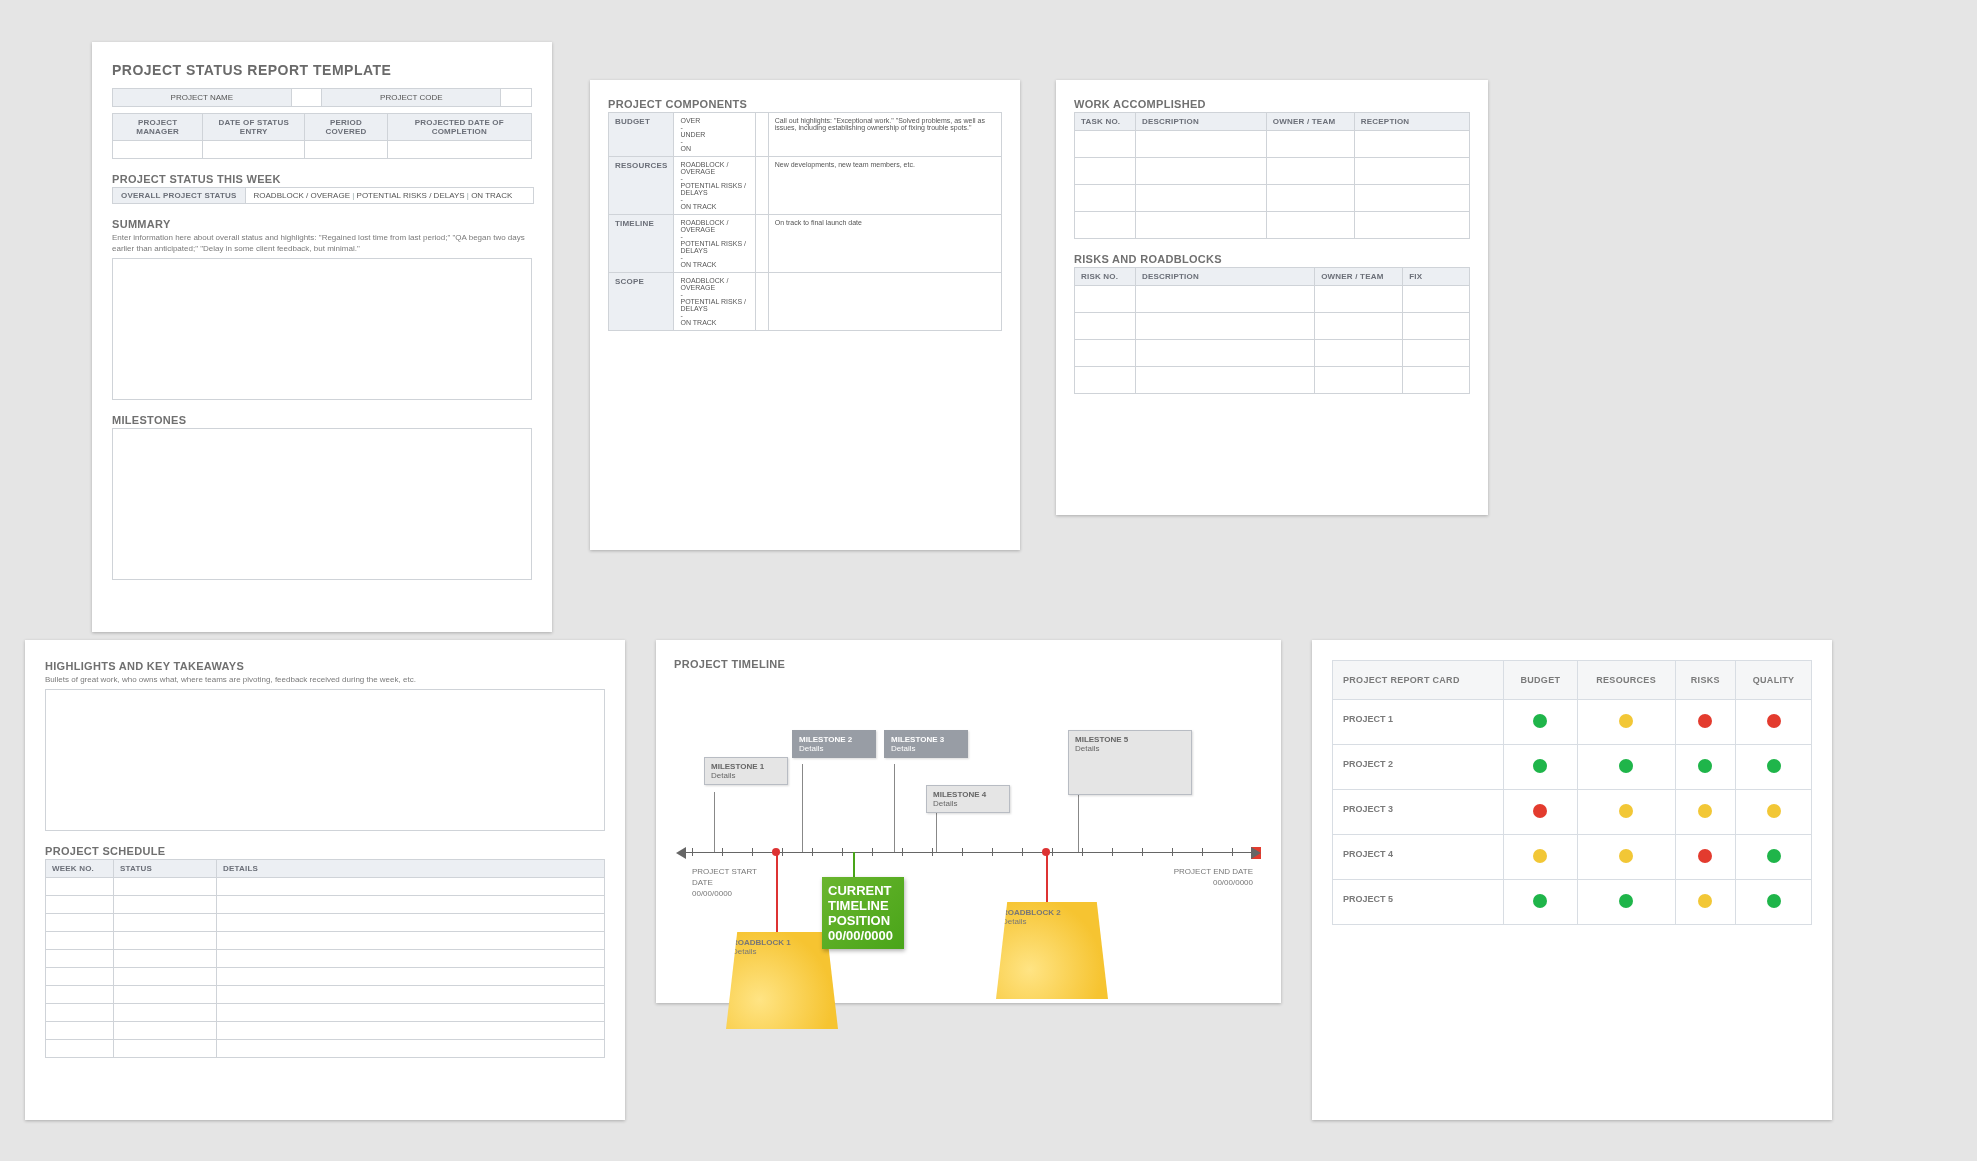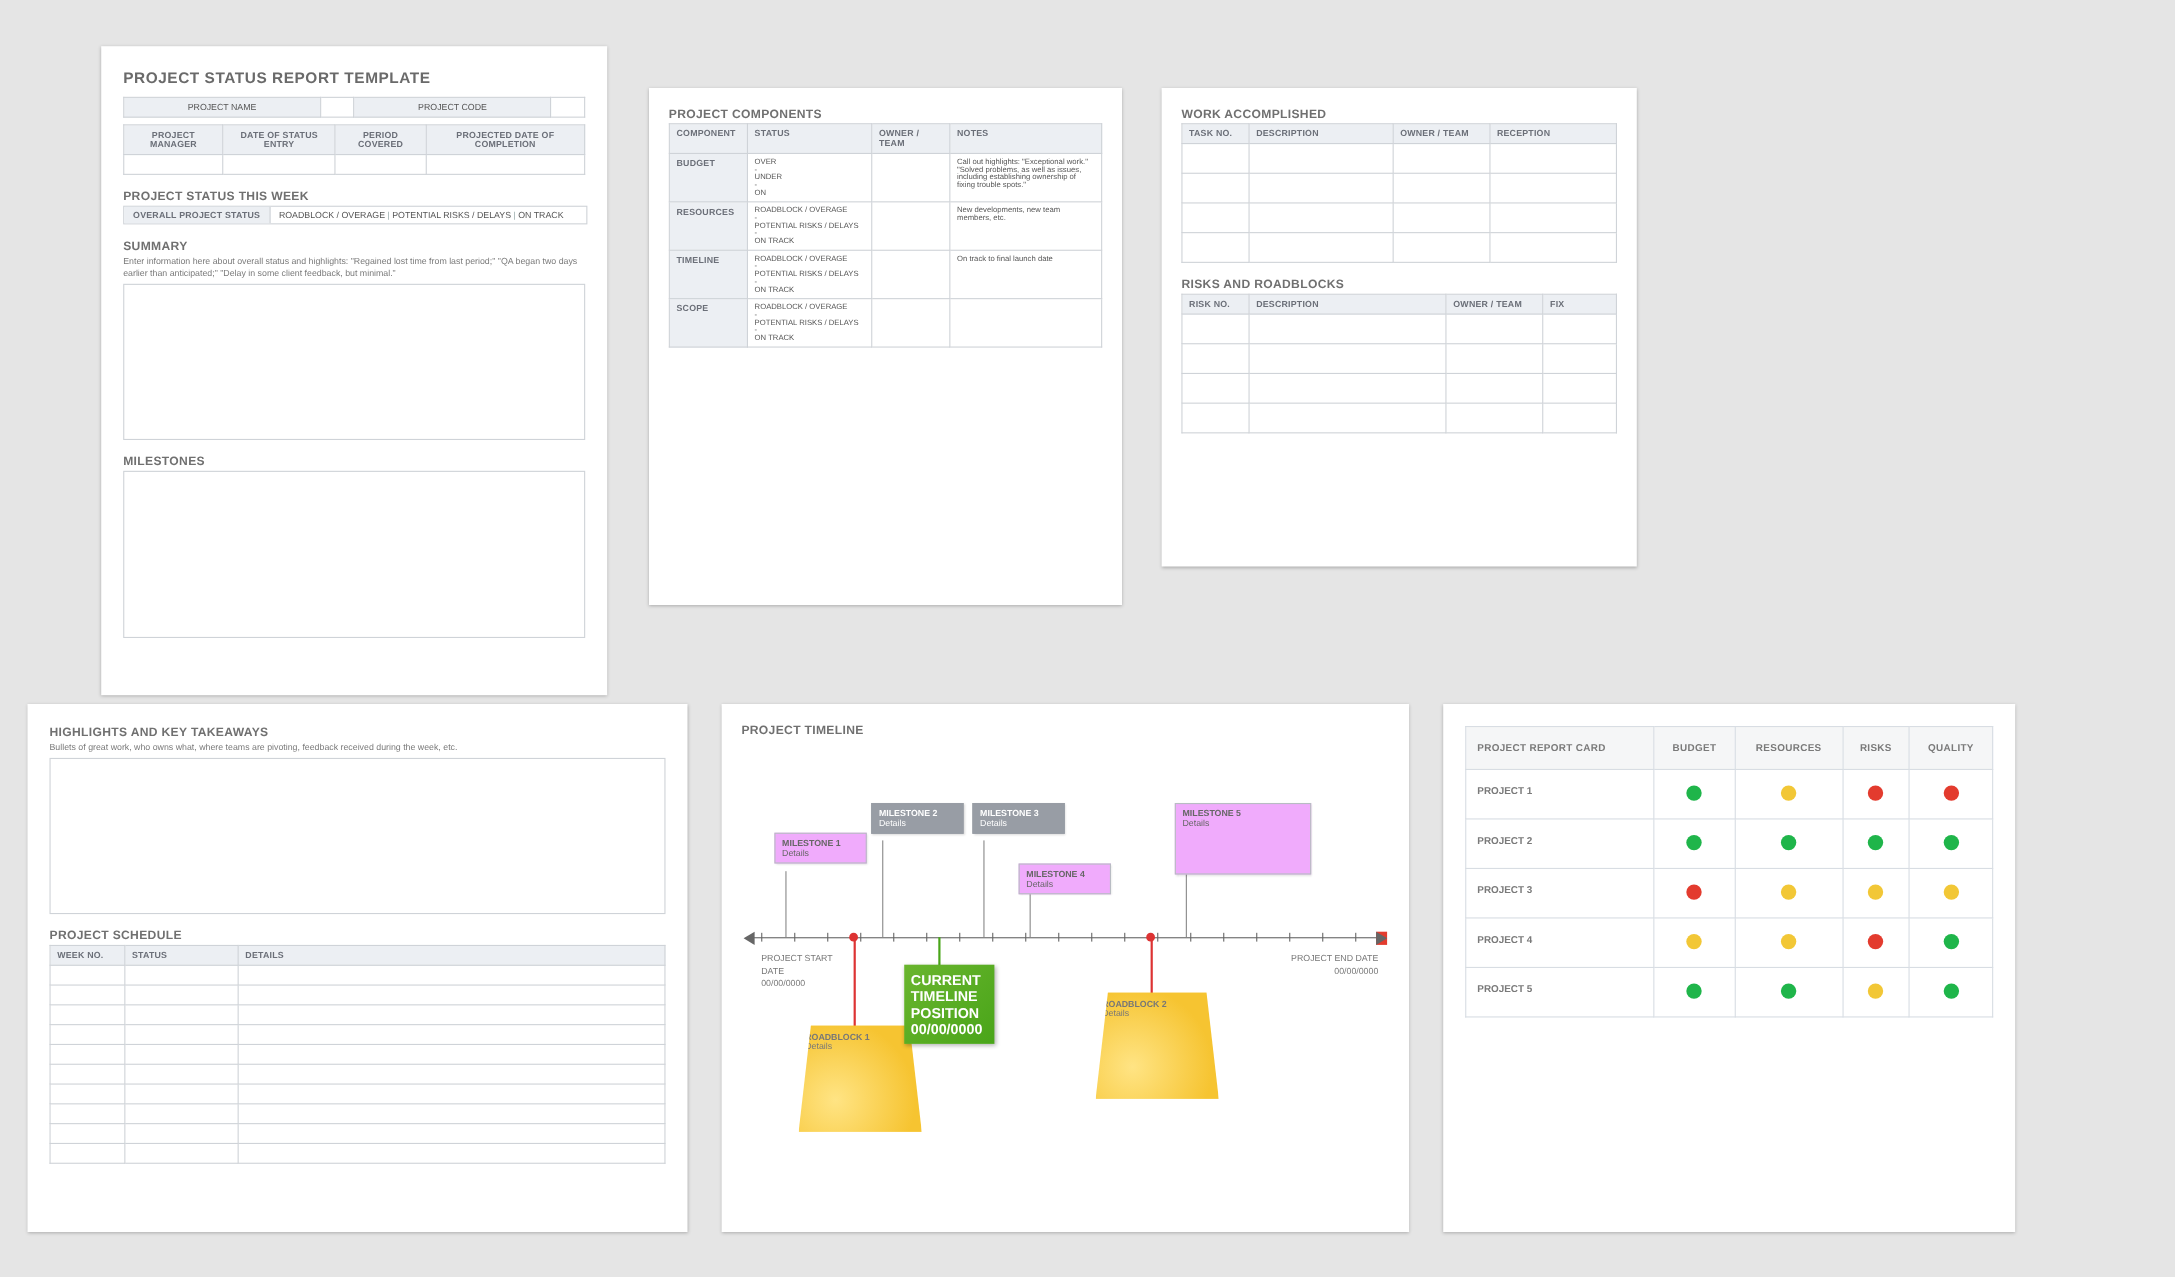--- a/index.html
+++ b/index.html
@@ -2,40 +2,40 @@
 <html><head>
 <meta charset="utf-8">
 <style>
 html,body{margin:0;padding:0;background:#e5e5e5;font-family:Helvetica,Arial,sans-serif;color:#555;}
 .canvas{position:relative;width:1977px;height:1161px;}
 .page{position:absolute;background:#fff;box-shadow:0 1px 3px rgba(0,0,0,.25);padding:20px;box-sizing:border-box;}
 .p1{left:92px;top:10px;width:460px;height:590px;margin-top:32px;}
 .p2{left:590px;top:80px;width:430px;height:470px;padding:18px;}
 .p3{left:1056px;top:80px;width:432px;height:435px;padding:18px;}
 .p4{left:25px;top:640px;width:600px;height:480px;padding:20px;}
-.p5{left:656px;top:640px;width:625px;height:480px;padding:18px;}
+.p5{left:656px;top:640px;width:625px;height:363px;padding:18px;}
 .p6{left:1312px;top:640px;width:520px;height:480px;padding:20px;}
 h1{font-size:14px;font-weight:700;letter-spacing:.5px;color:#6a6a6a;margin:0 0 10px 0;}
 h2{font-size:11px;font-weight:600;color:#707070;margin:14px 0 2px 0;letter-spacing:.3px;}
 .sub{font-size:8px;color:#7a7a7a;line-height:11px;margin:0 0 4px 0;}
 table{border-collapse:collapse;width:100%;font-size:8px;color:#555;}
 th,td{border:1px solid #cfd3d8;padding:4px 6px;text-align:left;vertical-align:top;font-weight:400;}
 th, .hd{background:#eceff3;font-weight:600;font-size:8px;color:#6b6f78;letter-spacing:.2px;}
 .lblcell{background:#eceff3;font-size:8px;text-align:center;}
 .small{font-size:7px;}
 .box{border:1px solid #cfd3d8;min-height:140px;}
 .status-bar{display:flex;border:1px solid #cfd3d8;width:100%;justify-content:center;}
 .status-bar div{border-right:1px solid #cfd3d8;padding:3px 8px;font-size:8px;}
 .status-bar div:last-child{border-right:none;}
 .sep{color:#9aa;}
 
 .tl-area{position:relative;height:380px;}
 .axis{position:absolute;top:180px;left:10px;right:10px;height:1px;background:#666;}
 .tick{position:absolute;top:176px;width:1px;height:8px;background:#666;}
-.mbox{position:absolute;background:#f0abfc;border:1px solid #b8bcc3;font-size:8px;color:#666;padding:4px 6px;min-width:70px;box-shadow:1px 1px 2px rgba(0,0,0,.15);}
+.mbox{position:absolute;background:#e5e5e5;border:1px solid #b8bcc3;font-size:8px;color:#666;padding:4px 6px;min-width:70px;box-shadow:1px 1px 2px rgba(0,0,0,.15);}
 .mbox.grey{background:#989da5;color:#fff;border-color:#989da5;}
 .stem{position:absolute;width:1px;background:#888;top:130px;height:50px;}
 .m-title{font-weight:600;}
 .caption{position:absolute;font-size:8px;color:#777;text-align:center;line-height:11px;}
 .sticky-green{position:absolute;width:70px;height:60px;background:linear-gradient(135deg,#6ab52e,#49a519);color:#fff;font-size:13px;font-weight:700;padding:6px;box-shadow:1px 2px 4px rgba(0,0,0,.3);}
 .roadblock{position:absolute;width:100px;height:85px;background:radial-gradient(circle at 30% 70%,#ffe484 0%,#f6c431 70%);color:#777;font-size:8px;padding:6px;clip-path:polygon(10% 0%, 90% 0%, 100% 100%, 0% 100%);box-shadow:1px 2px 4px rgba(0,0,0,.25);}
 .rline{position:absolute;width:2px;background:#d33;}
 .rdot{position:absolute;width:8px;height:8px;background:#d33;border-radius:50%;}
 .arrow{position:absolute;top:175px;width:0;height:0;border-top:6px solid transparent;border-bottom:6px solid transparent;}
 .arrow.r{right:2px;border-left:10px solid #666;}
@@ -99,26 +99,20 @@
   <div class="box" style="height:135px;"></div>
 
   <h2>MILESTONES</h2>
   <div class="box" style="height:150px;"></div>
 </div>
 
 <div class="page p2">
   <h2 style="margin-top:0;">PROJECT COMPONENTS</h2>
   <table>
     <tbody>
-          <tr>
-      <th style="width:58px;">COMPONENT</th>
-      <th style="width:100px;">STATUS</th>
-      <th style="width:58px;">OWNER / TEAM</th>
-      <th>NOTES</th>
-    </tr>
     <tr>
             <td class="hd">BUDGET</td>
             <td class="small" style="white-space:pre-line;">OVER
 -
 UNDER
 -
 ON</td>
             <td></td>
             <td class="small">Call out highlights: "Exceptional work." "Solved problems, as well as issues, including establishing ownership of fixing trouble spots."</td>
           </tr>

